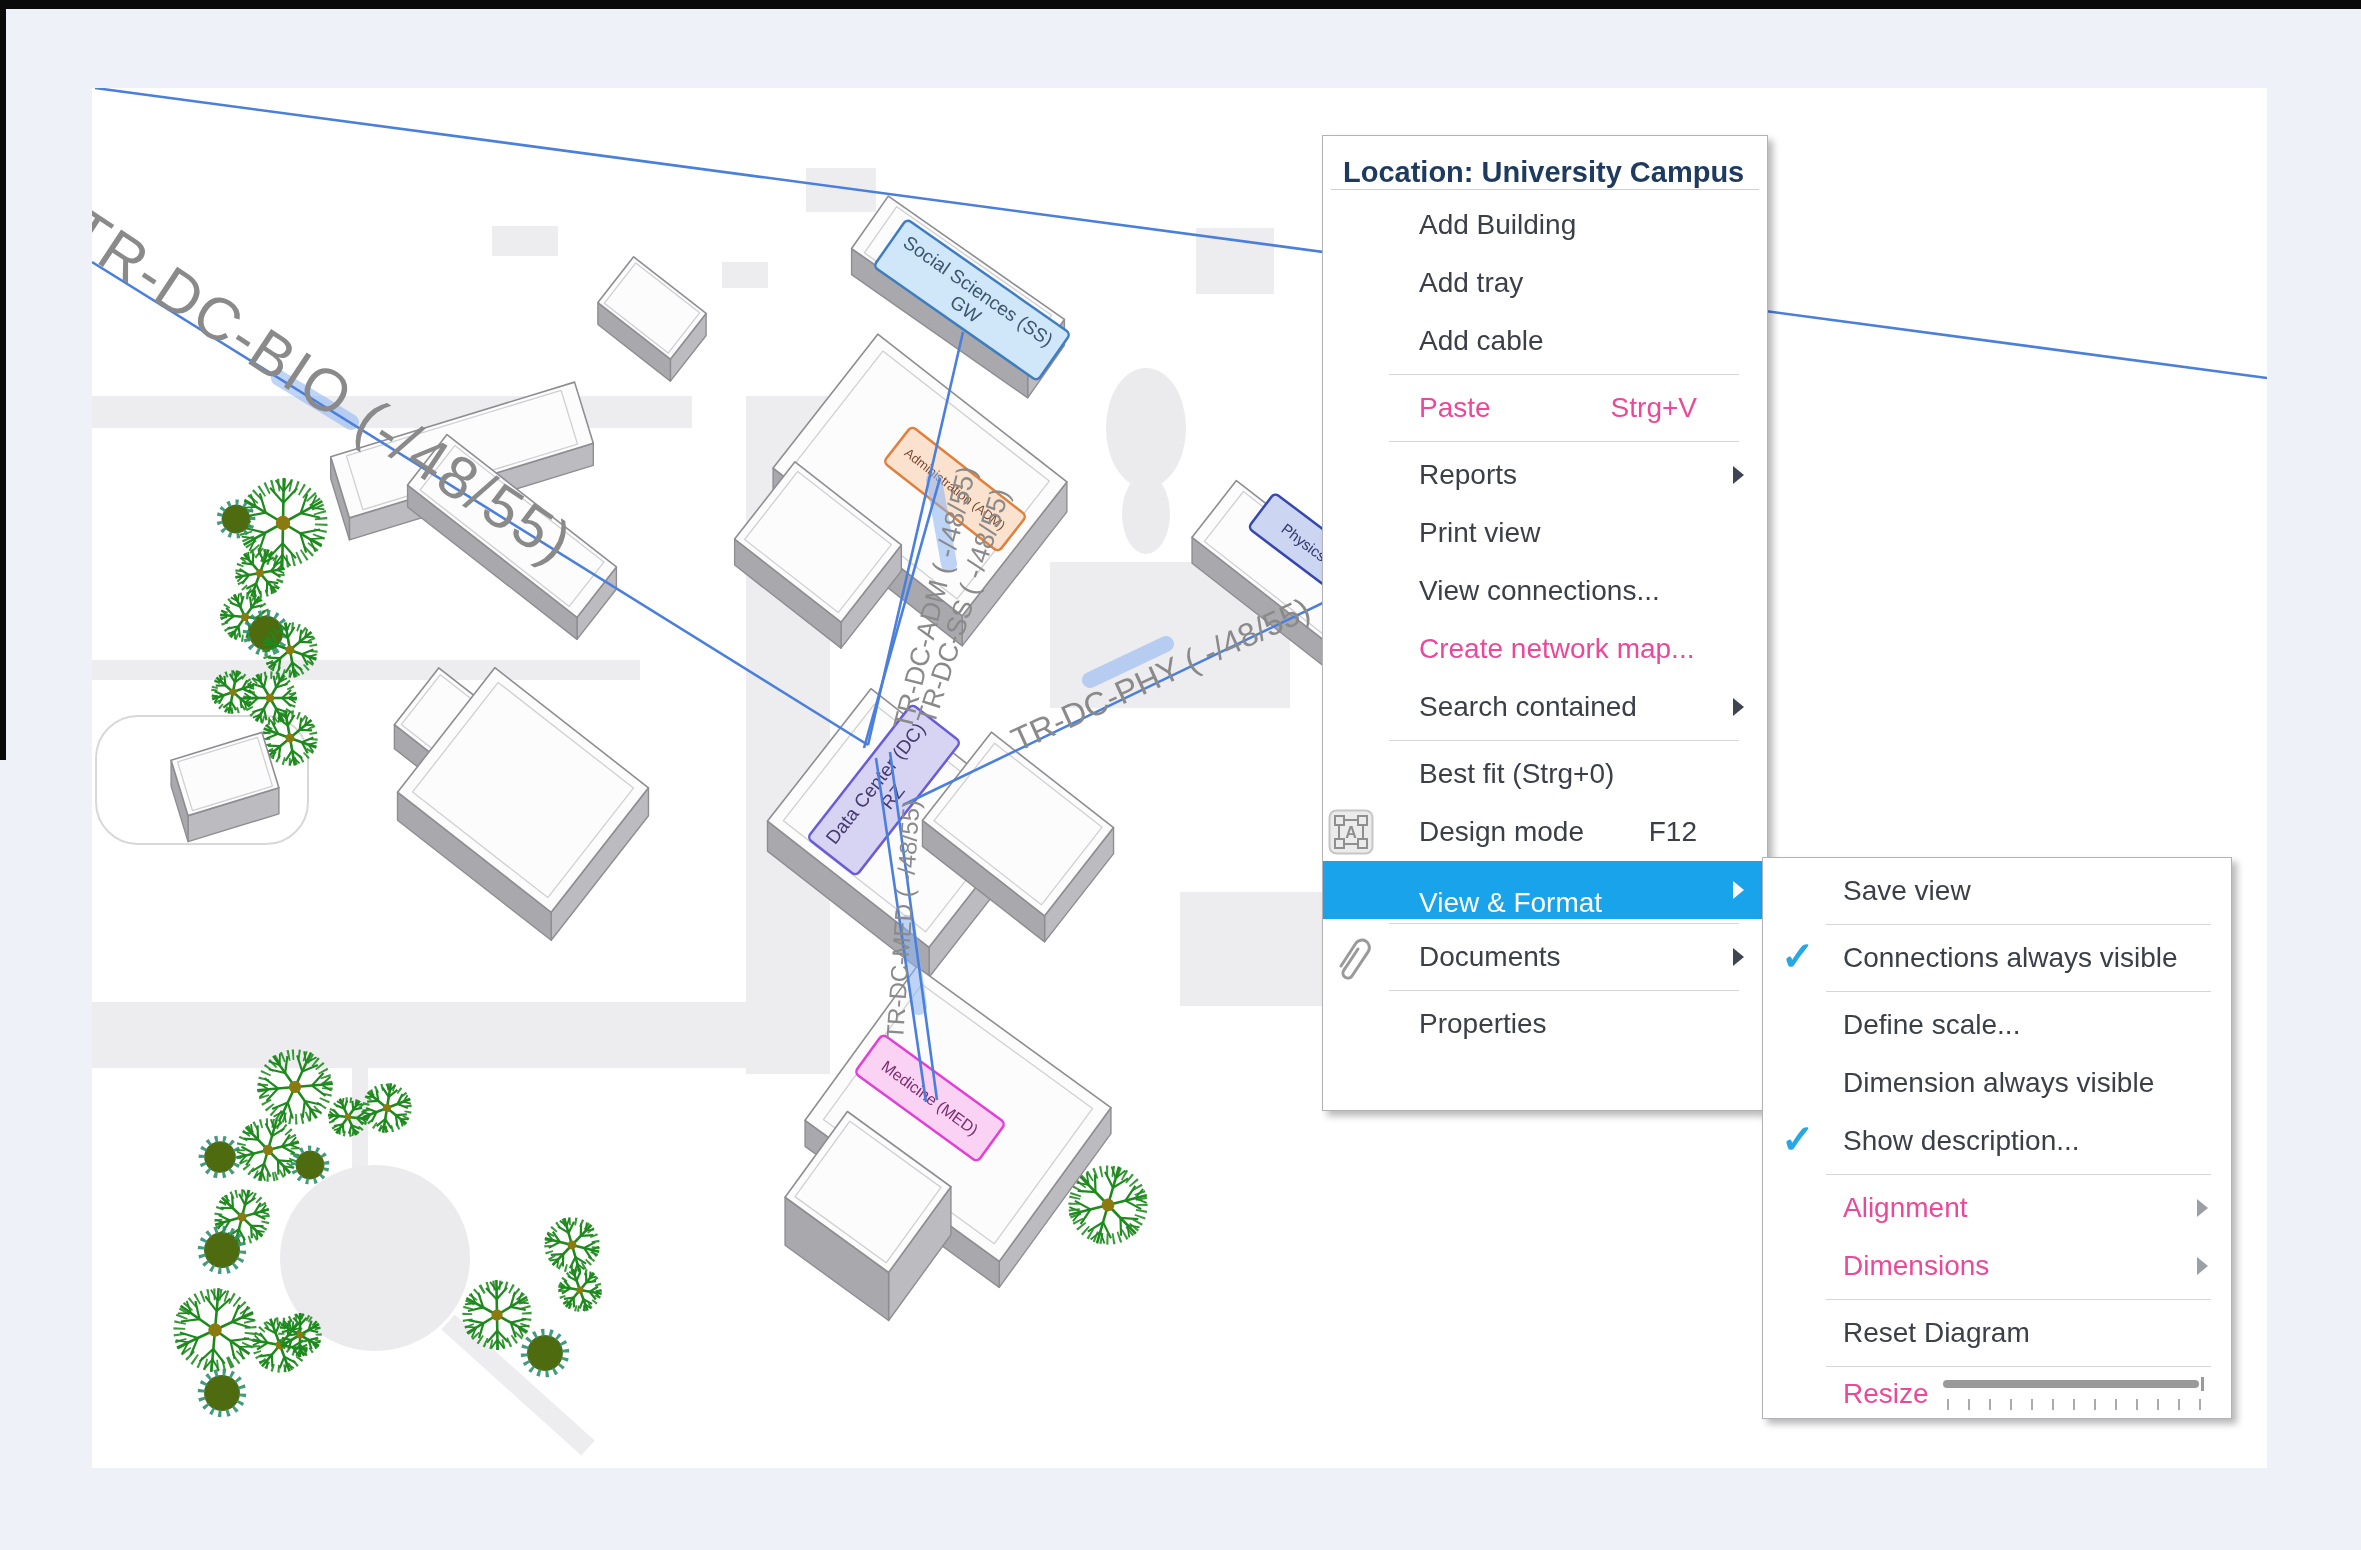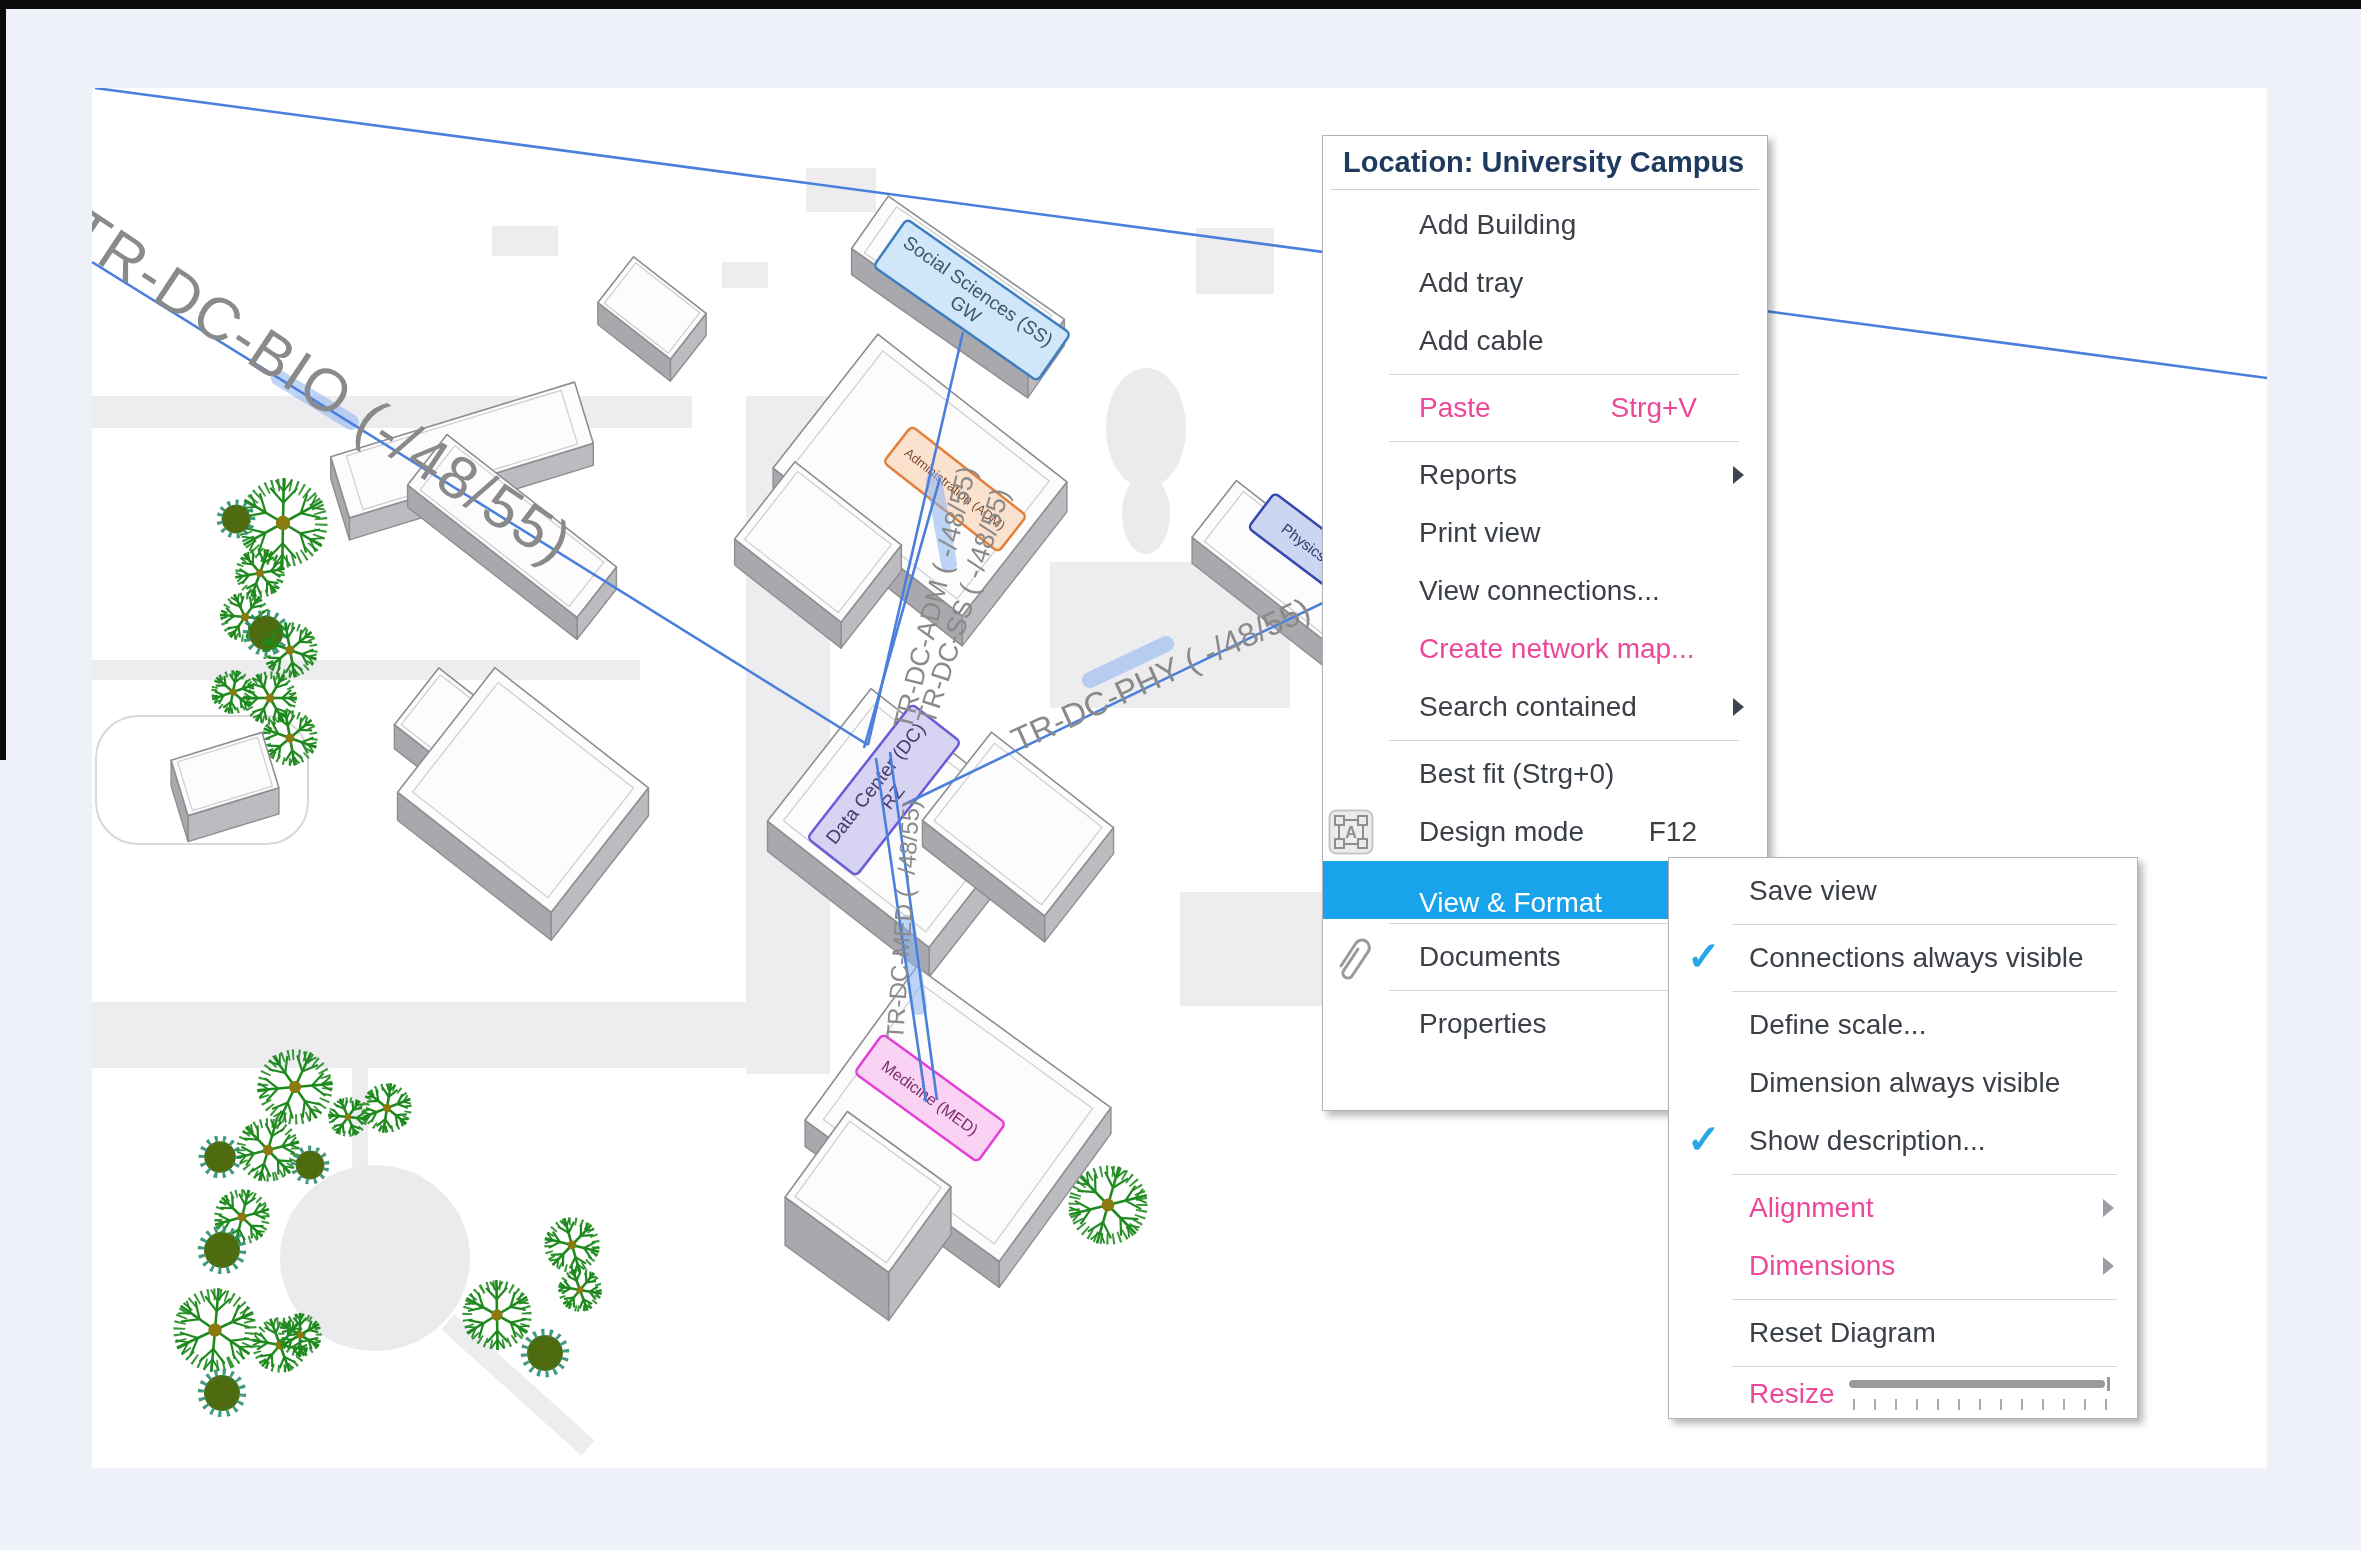--- a/index.html
+++ b/index.html
@@ -17,23 +17,23 @@
   #map-svg{position:absolute;left:-92px;top:-88px;}
 
   
   .menu{
     position:absolute;background:#ffffff;border:1px solid #b2b2b6;
     box-shadow:5px 5px 7px rgba(0,0,0,0.28);
     box-sizing:border-box;z-index:10;
     color:#3b4048;font-size:28px;
   }
   #context-menu{left:1322px;top:135px;width:446px;height:976px;}
-  #vf-submenu{left:1668px;top:857px;width:470px;height:562px;z-index:11;}
+  #vf-submenu{left:1762px;top:857px;width:470px;height:562px;z-index:11;}
   .menu-header{
-    height:54px;display:flex;align-items:center;
+    height:54px;display:flex;align-items:flex-end;
     font-weight:bold;font-size:29px;color:#1e3a5f;
     padding-left:12px;margin:0 8px;border-bottom:1px solid #cfcfcf;
     box-sizing:border-box;white-space:nowrap;
   }
   .menu-pad{height:6px;}
   .mi{
     height:58px;display:flex;align-items:center;position:relative;
     padding-left:96px;box-sizing:border-box;white-space:nowrap;cursor:default;
   }
   #vf-submenu .mi{padding-left:80px;}

